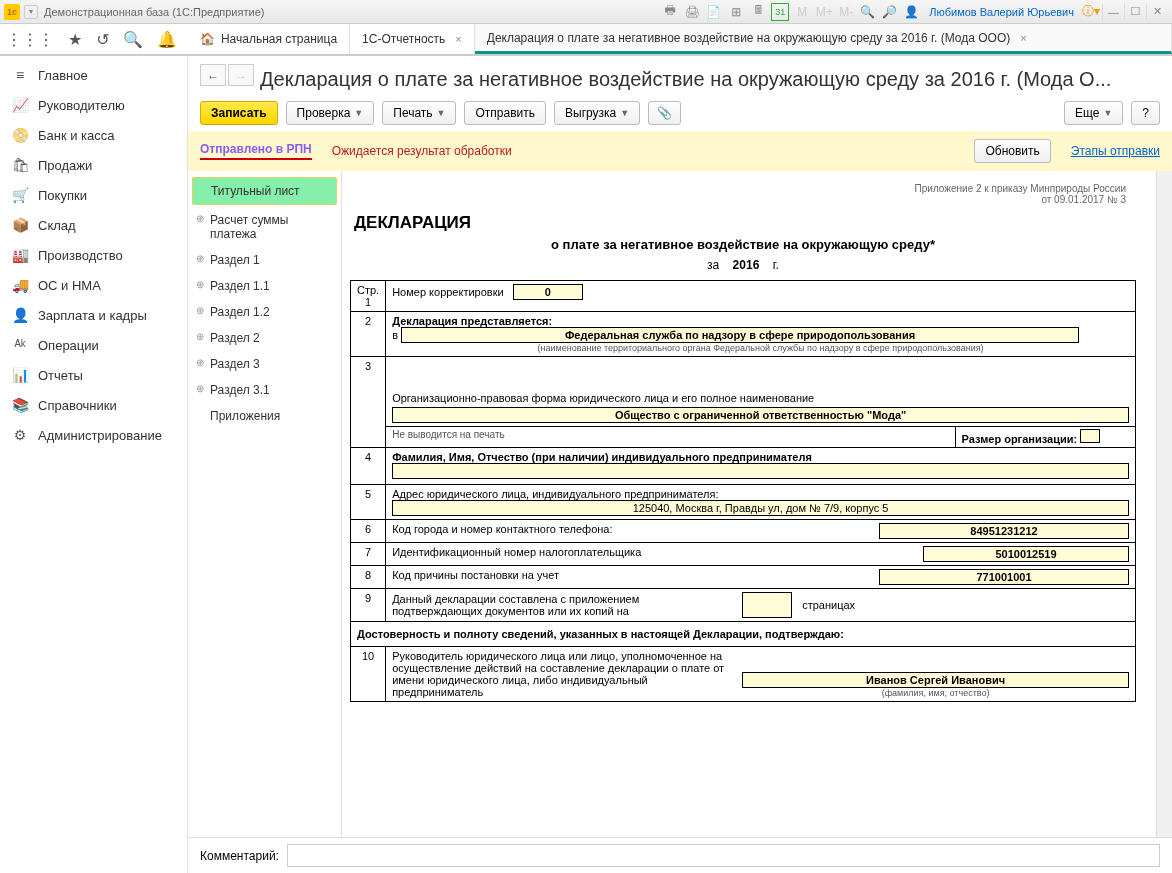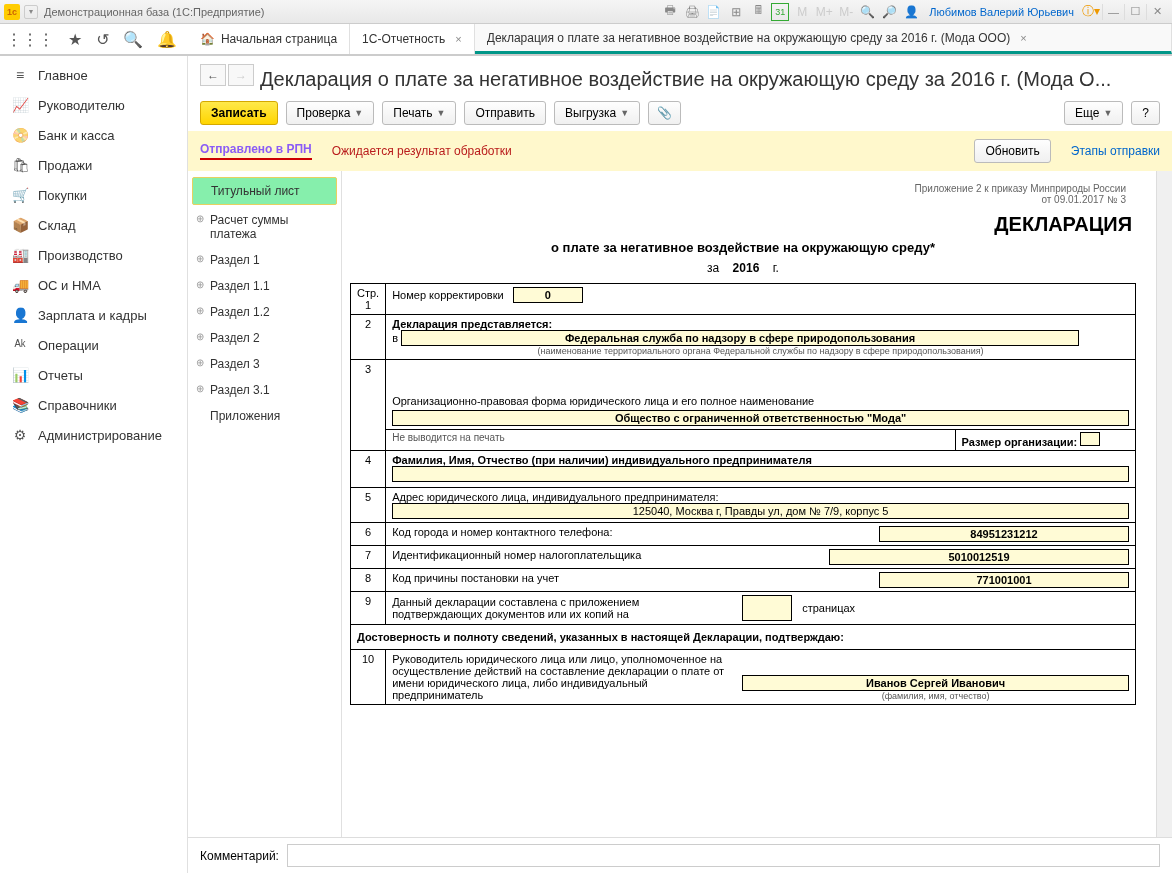--- a/index.html
+++ b/index.html
@@ -29,29 +29,29 @@
 .doc-title{font-size:20px;color:#333;margin-left:60px;margin-top:-22px;}
 .toolbar{display:flex;align-items:center;padding:6px 12px;gap:8px;}
 .btn{border:1px solid #bbb;background:linear-gradient(#fefefe,#f0f0f0);padding:4px 10px;border-radius:3px;font-size:12px;cursor:pointer;display:inline-flex;align-items:center;gap:4px;}
 .btn.primary{background:linear-gradient(#ffe94a,#ffd500);border-color:#d4a800;font-weight:bold;}
 .btn .caret{font-size:9px;color:#666;}
 .toolbar .spacer{flex:1;}
 .statusbar{background:#fff8cc;padding:8px 12px;display:flex;align-items:center;gap:20px;}
 .status-sent{color:#8b5cf6;font-weight:bold;border-bottom:2px solid #c00;padding-bottom:2px;}
 .status-wait{color:#b91c1c;}
 .statusbar .spacer{flex:1;}
-.link{color:#0066cc;cursor:pointer;text-align:right;}
+.link{color:#0066cc;text-decoration:underline;cursor:pointer;text-align:right;}
 .docbody{flex:1;display:flex;overflow:hidden;background:#fcfcfc;}
 .sectlist{width:154px;background:#fff;border-right:1px solid #e0e0e0;padding:4px 0;overflow-y:auto;}
 .sectitem{padding:6px 10px 6px 22px;font-size:12px;color:#333;cursor:pointer;position:relative;}
 .sectitem.active{background:#86efac;border:1px solid #e8d060;border-radius:2px;margin:2px 4px;padding-left:18px;}
 .sectitem .bullet{position:absolute;left:8px;color:#999;font-size:10px;}
 .formarea{flex:1;overflow:auto;padding:8px 20px 8px 8px;background:#fff;}
 .appnote{text-align:right;font-size:10px;color:#666;padding:4px 10px;}
-.decl-title{text-align:right;font-weight:bold;font-size:20px;padding:4px;}
+.decl-title{text-align:left;font-weight:bold;font-size:17px;padding:4px;}
 .decl-sub{text-align:center;font-weight:bold;font-size:13px;padding:0 0 6px;}
 .decl-year{text-align:center;font-size:12px;padding-bottom:8px;}
 table.form{width:100%;border-collapse:collapse;font-size:11px;}
 table.form td{border:1px solid #000;padding:3px 6px;vertical-align:top;}
 .rownum{width:28px;text-align:center;border:1px solid #000;}
 .yellowfield{background:#fffbd6;border:1px solid #000;padding:1px 6px;display:inline-block;text-align:center;}
 .fld-wide{width:100%;}
 .smallnote{font-size:9px;color:#555;text-align:center;}
 .sec-title{font-weight:bold;}
 .footer{padding:6px 12px;border-top:1px solid #ddd;display:flex;align-items:center;gap:8px;}
@@ -279,21 +279,21 @@
             <td class="rownum">6</td>
             <td>
               <span>Код города и номер контактного телефона:</span>
               <span class="yellowfield" style="float:right;width:250px;font-weight:bold;">84951231212</span>
             </td>
           </tr>
           <tr>
             <td class="rownum">7</td>
             <td>
               <span>Идентификационный номер налогоплательщика</span>
-              <span class="yellowfield" style="float:right;width:300px;font-weight:bold;">5010012519</span>
+              <span class="yellowfield" style="float:right;width:206px;font-weight:bold;">5010012519</span>
             </td>
           </tr>
           <tr>
             <td class="rownum">8</td>
             <td>
               <span>Код причины постановки на учет</span>
               <span class="yellowfield" style="float:right;width:250px;font-weight:bold;">771001001</span>
             </td>
           </tr>
           <tr>

